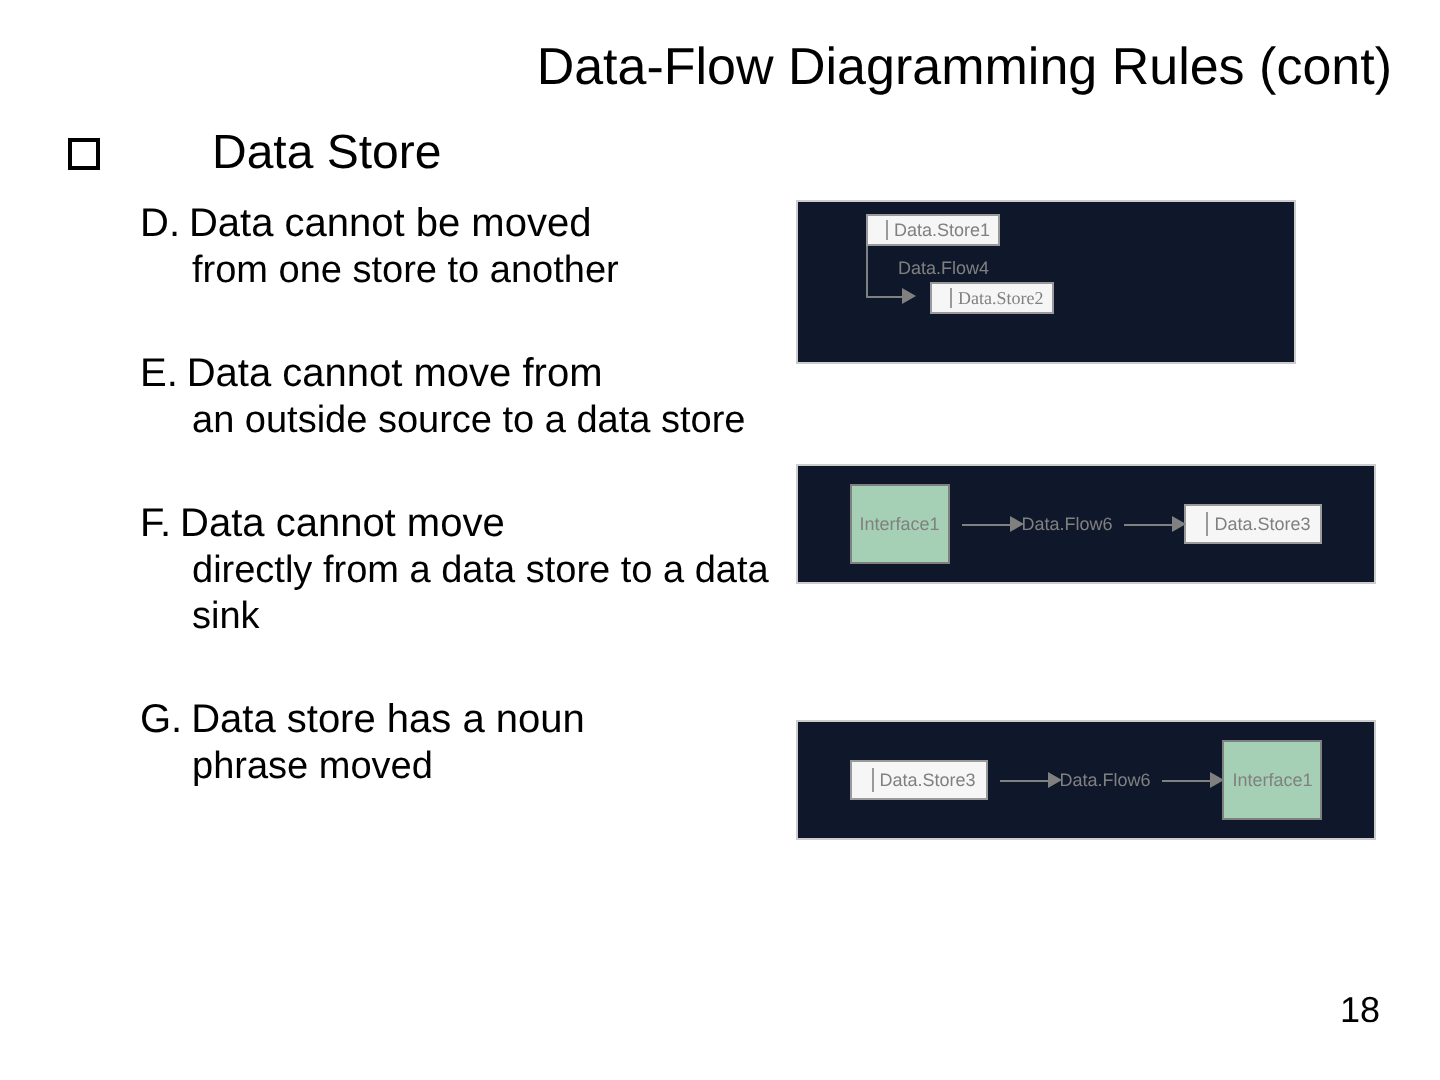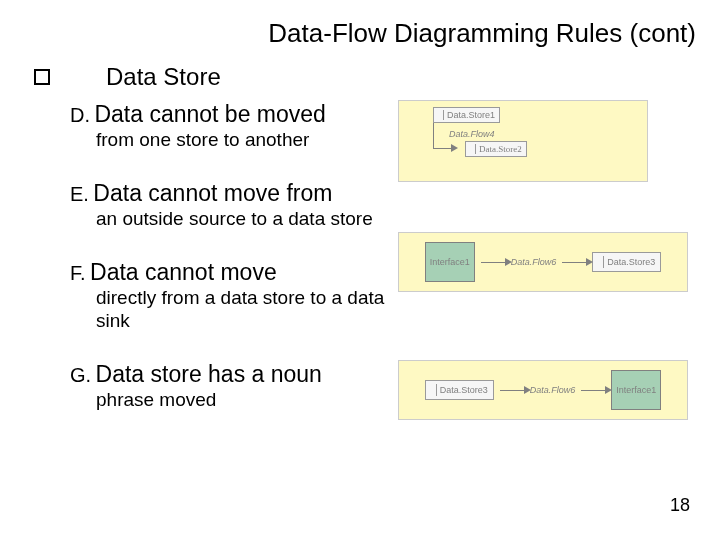--- a/index.html
+++ b/index.html
@@ -36,38 +36,38 @@
     width: 320px;
   }
   .item {
     margin-bottom: 28px;
   }
   .item-letter {
     font-size: 20px;
     display: inline;
   }
   .item-text {
-    font-size: 23px;
+    font-size: 20px;
     display: inline;
   }
   .item-cont {
     font-size: 19px;
     margin-left: 26px;
     line-height: 1.25;
   }
   .figures {
     position: absolute;
     left: 398px;
     top: 100px;
     width: 300px;
   }
   .fig {
     position: absolute;
     border: 1px solid #ccc;
-    background: #fef9c3;
+    background: #0f172a;
     padding: 6px;
     display: flex;
     align-items: center;
   }
   
   .fig-d {
     top: 0; left: 0; width: 250px; height: 82px;
     flex-direction: column;
     align-items: flex-start;
     justify-content: flex-start;
@@ -76,21 +76,21 @@
     border: 1px solid #9a9a9a;
     background: #f6f6f6;
     font-size: 9px;
     padding: 2px 4px;
     display: flex;
     align-items: center;
     color: #808080;
     height: 16px;
   }
   .ds-box .bar { width: 6px; height: 100%; border-right: 1px solid #9a9a9a; margin-right: 3px; }
-  .flow-label { font-size: 9px; color: #808080; font-style: italic; }
+  .flow-label { font-size: 9px; color: #808080; }
   .fig-d .row1 { display:flex; margin-left: 28px; }
   .fig-d .connector-v { width: 18px; height: 26px; border-left:1px solid #808080; border-bottom:1px solid #808080; margin-left: 28px; position:relative;}
   .fig-d .connector-v::after{content:"";position:absolute;right:-7px;bottom:-4px;border-top:4px solid transparent;border-bottom:4px solid transparent;border-left:7px solid #808080;}
   .fig-d .flow4 { position:absolute; left:50px; top:28px;}
   .fig-d .row2 { display:flex; margin-left:60px; margin-top:-8px;font-family:Liberation Serif, serif;}
 
   
   .fig-e {
     top: 132px; left: 0; width: 290px; height: 60px;
     justify-content: center;

